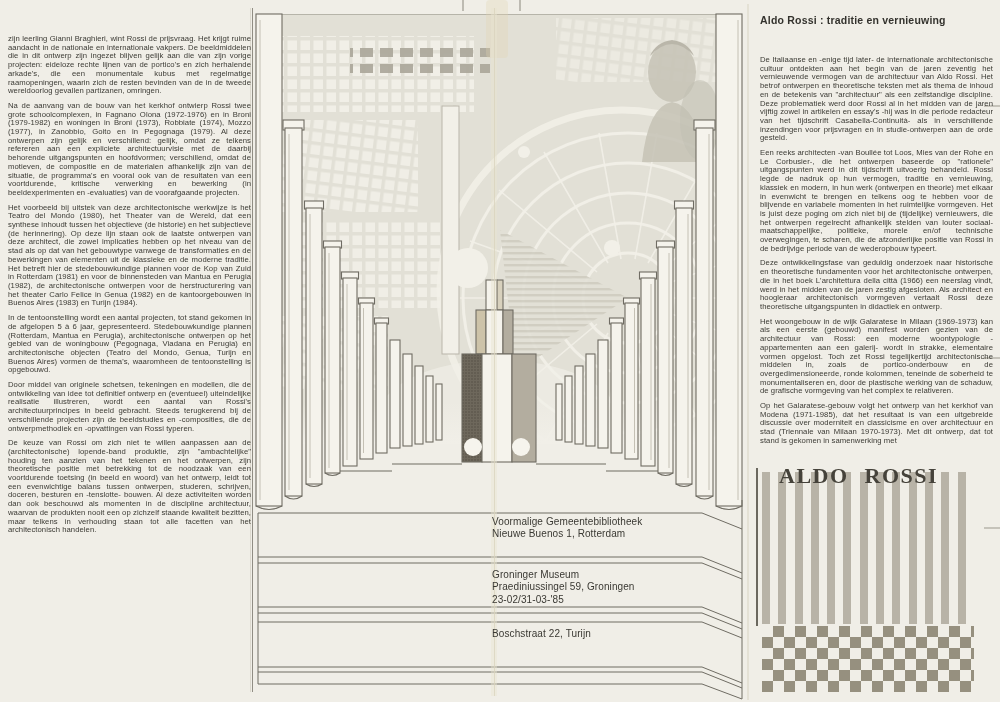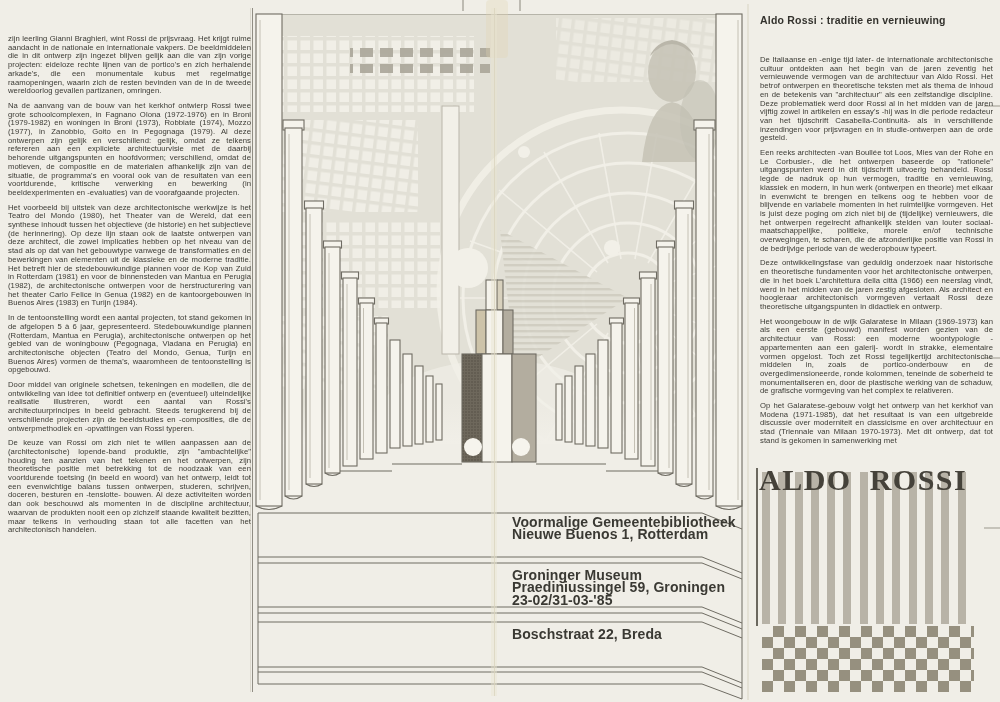--- a/index.html
+++ b/index.html
@@ -6,33 +6,33 @@
   .page{position:relative;width:1000px;height:702px;background:#f0eee7;overflow:hidden;
         font-family:"Liberation Sans",sans-serif;color:#3b3a34;}
   .art{position:absolute;left:0;top:0;width:1000px;height:702px;}
   .textcol{position:absolute;text-align:justify;font-size:7.7px;line-height:8.7px;
            letter-spacing:0.05px;color:#3b3a34;}
   .textcol p{margin:0 0 6px 0;}
   #leftcol{left:8px;top:35px;width:243px;}
   #rightcol{left:760px;top:14px;width:233px;}
   #rightcol h1{font-size:10.5px;line-height:12px;margin:0 0 30px 0;font-weight:bold;
                letter-spacing:0.2px;color:#33322d;}
-  .venue{position:absolute;left:512px;width:232px;font-size:14px;font-weight:bold;
+  .venue{position:absolute;left:492px;width:232px;font-size:10px;font-weight:normal;
          line-height:12.3px;color:#3a3933;letter-spacing:0.1px;}
   #venue1{top:516px;} #venue2{top:569px;} #venue3{top:628px;}
   .logo{position:absolute;left:756px;top:466px;width:224px;height:232px;}
   .logo-border{position:absolute;left:0;top:2px;width:2px;height:158px;background:#6b685f;}
   .logo-stripes{position:absolute;left:6px;top:6px;width:212px;height:152px;
      background:repeating-linear-gradient(90deg,#b8b3a7 0 8px,rgba(0,0,0,0) 8px 16.3px);}
   .logo-checker{position:absolute;left:6px;top:160px;width:212px;height:66px;
      background:repeating-conic-gradient(#96907f 0% 25%,rgba(0,0,0,0) 0% 50%);
      background-size:22px 22px;}
   .logo-text{position:absolute;left:3px;top:-3px;font-family:"Liberation Serif",serif;
-     font-weight:bold;font-size:30px;letter-spacing:1.5px;word-spacing:9px;color:#45423a;
-     white-space:nowrap;}
+     font-weight:bold;font-size:22px;letter-spacing:1.5px;word-spacing:9px;color:#45423a;
+     white-space:nowrap;padding-left:20px;}
 </style>
 </head>
 <body>
 
 <div class="page">
 
   <svg class="art" viewBox="0 0 1000 702" aria-hidden="true">
     <defs>
       <pattern id="blocks" width="13" height="13" patternUnits="userSpaceOnUse">
         <rect width="13" height="13" fill="#e2e0d6"></rect>
@@ -228,21 +228,21 @@
   <div class="venue" id="venue1">
     <div>Voormalige Gemeentebibliotheek</div>
     <div>Nieuwe Buenos 1, Rotterdam</div>
   </div>
   <div class="venue" id="venue2">
     <div>Groninger Museum</div>
     <div>Praediniussingel 59, Groningen</div>
     <div>23-02/31-03-'85</div>
   </div>
   <div class="venue" id="venue3">
-    <div>Boschstraat 22, Breda</div>
+    <div>Boschstraat 22, Turijn</div>
   </div>
 
   <div class="logo">
     <div class="logo-border"></div>
     <div class="logo-stripes"></div>
     <div class="logo-checker"></div>
     <div class="logo-text">ALDO ROSSI</div>
   </div>
 
 </div>

